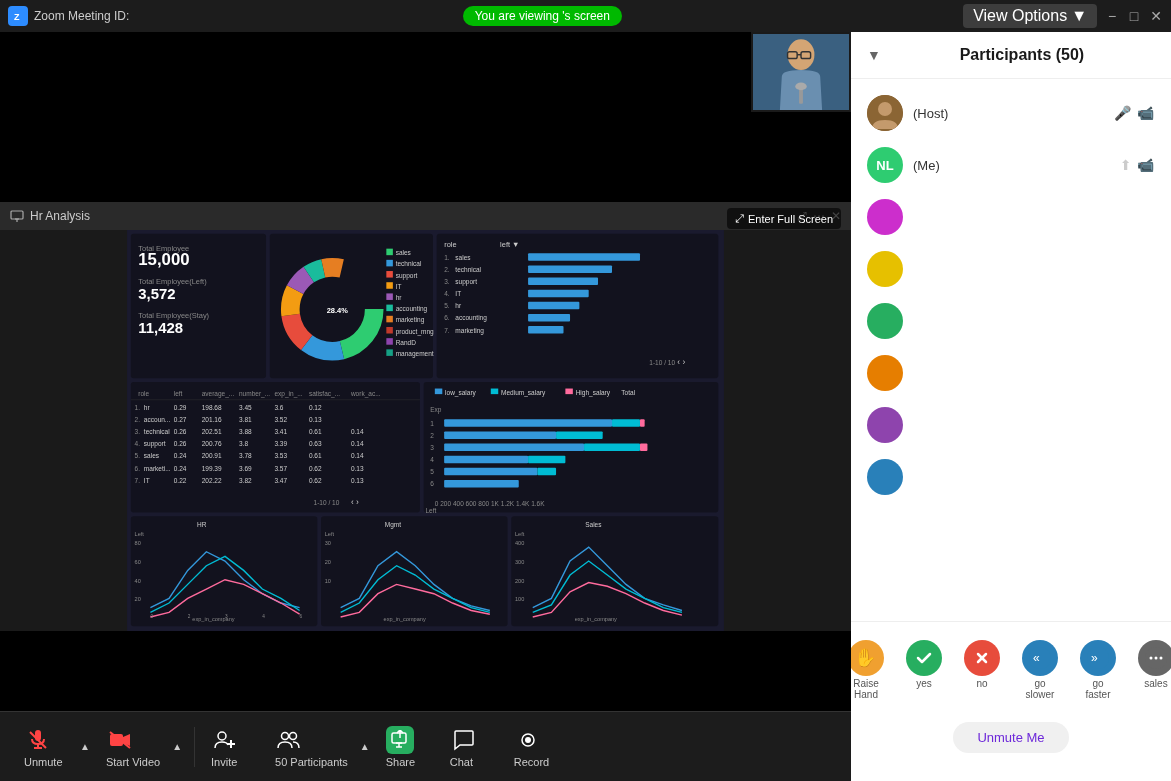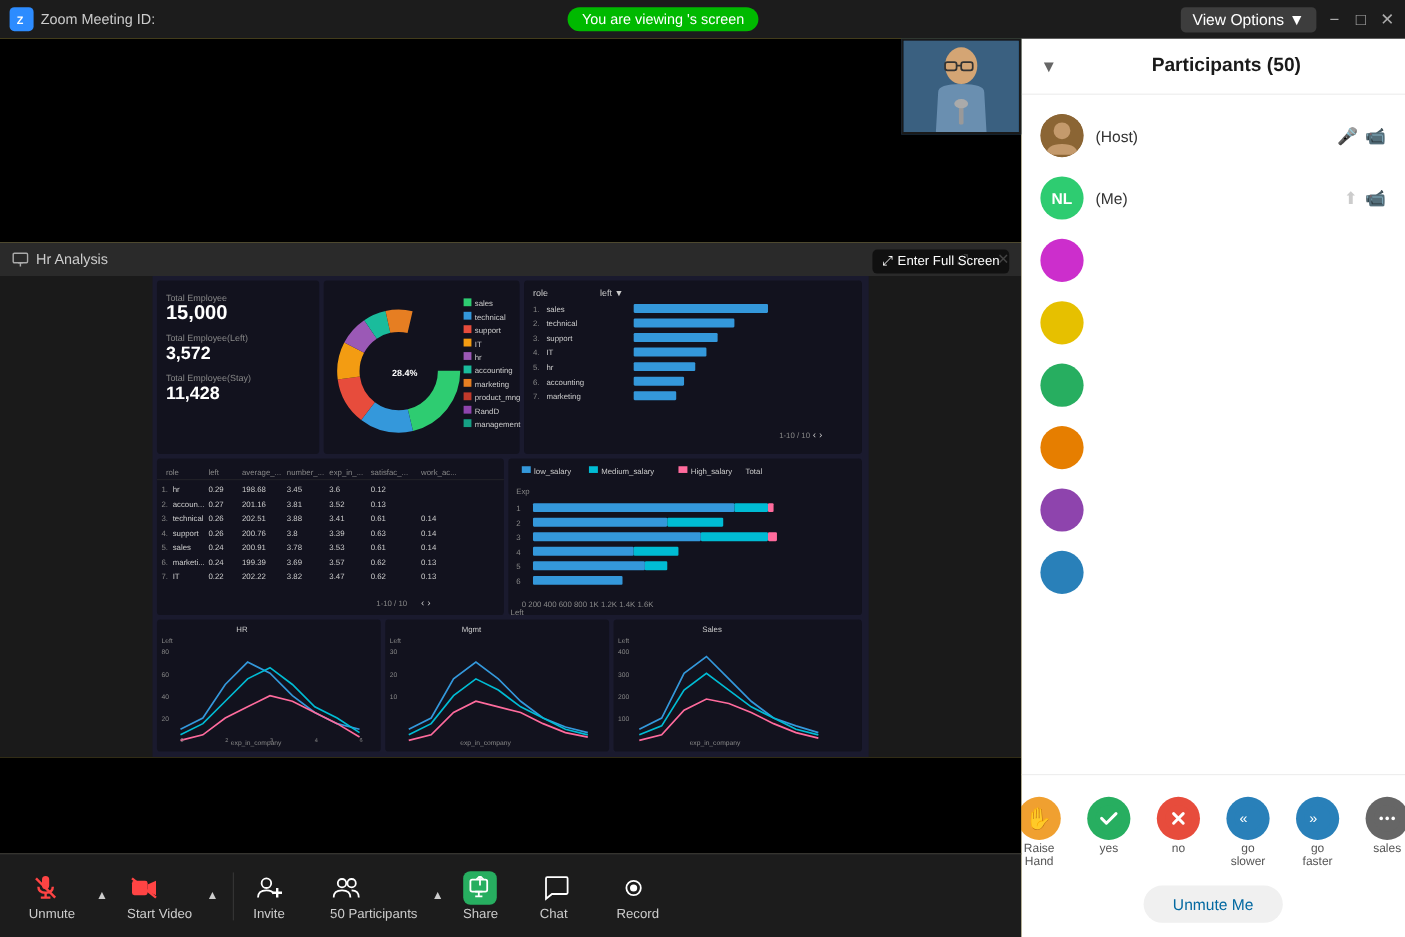--- a/index.html
+++ b/index.html
@@ -33,21 +33,21 @@
       background: #00b900;
       color: white;
       font-size: 12px;
       padding: 3px 12px;
       border-radius: 12px;
       margin: 0 auto;
     }
     .view-options-btn {
       background: #3d3d3d;
       color: white;
-      font-size: 13px;
+      font-size: 16px;
       padding: 3px 10px;
       border-radius: 4px;
       border: none;
       cursor: pointer;
       margin-left: 4px;
       display: flex; align-items: center; gap: 4px;
     }
     .title-bar-controls {
       display: flex; gap: 8px; margin-left: 8px;
     }
@@ -329,24 +329,24 @@
       font-size: 10px;
       color: #555;
     }
 
     .unmute-btn {
       background: #f0f0f0;
       border: none;
       border-radius: 20px;
       padding: 8px 24px;
       font-size: 13px;
-      color: #0369a1;
+      color: #6d28d9;
       cursor: pointer;
       display: block;
-      margin: 0 auto;
+      margin: 16px auto;
       font-weight: 500;
     }
 
     
     .zoom-icon {
       width: 16px;
       height: 16px;
     }
   </style>
 </head>

